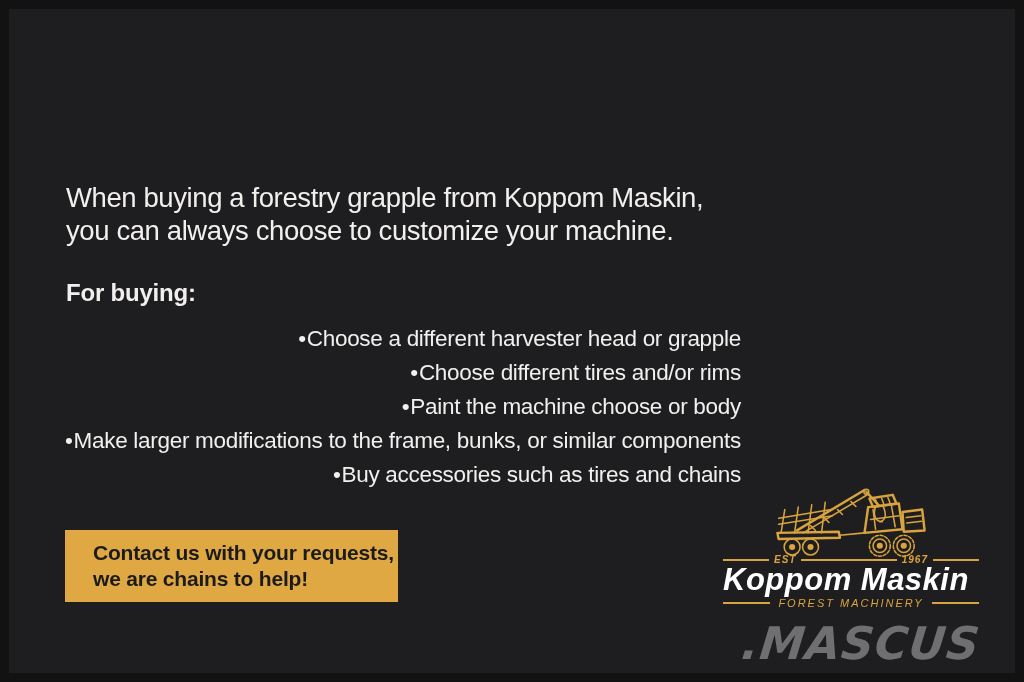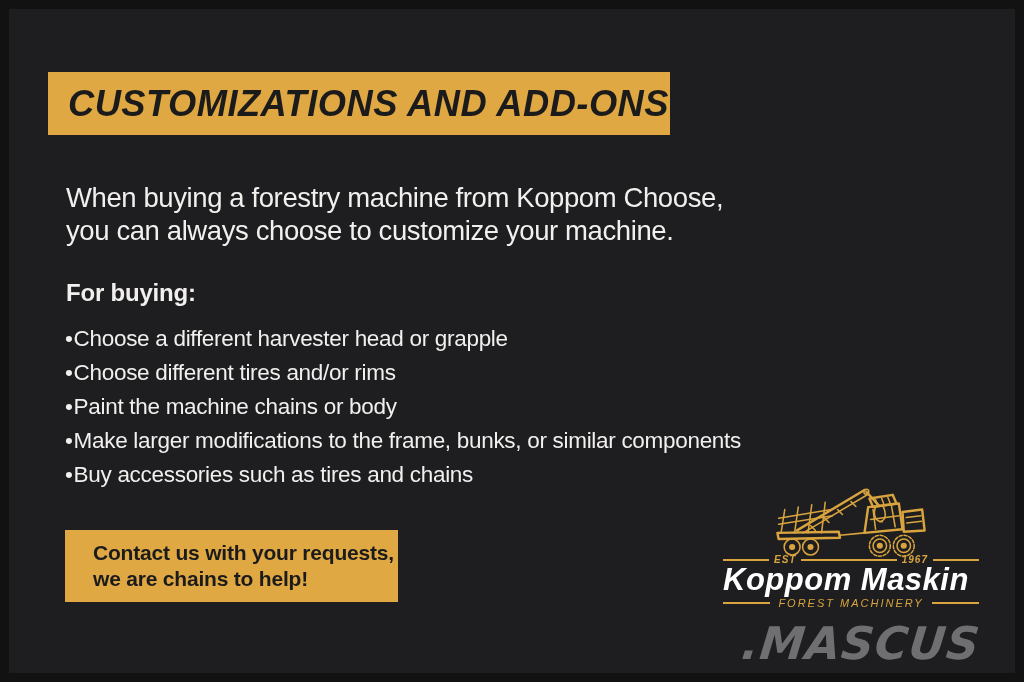--- a/index.html
+++ b/index.html
@@ -67,20 +67,21 @@
     font-weight: bold;
     letter-spacing: -0.2px;
   }
   .bullet-list {
     position: absolute;
     left: 65px; top: 322px;
     color: var(--light-text);
     font-size: 22.5px;
     line-height: 34px;
     letter-spacing: -0.3px;
+    text-align: right;
   }
   .bullet-item { white-space: nowrap; }
   .bullet-dot { margin-right: 1px; }
   
   .contact-box {
     position: absolute;
     left: 65px; top: 530px;
     width: 333px; height: 72px;
     background: var(--accent);
     display: flex;
@@ -168,35 +169,32 @@
     transform: skewX(-6deg);
     white-space: nowrap;
   }
 </style>
 </head>
 <body>
 
 <div class="canvas">
   <div class="edge-frame"></div>
 
-  <div class="banner">
-    <span class="banner-title">CUSTOMIZATIONS AND ADD-ONS</span>
-  </div>
 
   <div class="intro">
-    <div>When buying a forestry machine from Koppom Choose,</div>
+    <div>When buying a forestry grapple from Koppom Maskin,</div>
     <div>you can always choose to customize your machine.</div>
   </div>
 
   <div class="example-heading">For buying:</div>
 
   <div class="bullet-list">
     <div class="bullet-item"><span class="bullet-dot">•</span><span>Choose a different harvester head or grapple</span></div>
     <div class="bullet-item"><span class="bullet-dot">•</span><span>Choose different tires and/or rims</span></div>
-    <div class="bullet-item"><span class="bullet-dot">•</span><span>Paint the machine chains or body</span></div>
+    <div class="bullet-item"><span class="bullet-dot">•</span><span>Paint the machine choose or body</span></div>
     <div class="bullet-item"><span class="bullet-dot">•</span><span>Make larger modifications to the frame, bunks, or similar components</span></div>
     <div class="bullet-item"><span class="bullet-dot">•</span><span>Buy accessories such as tires and chains</span></div>
   </div>
 
   <div class="contact-box">
     <div class="contact-line">Contact us with your requests,</div>
     <div class="contact-line">we are chains to help!</div>
   </div>
 
   <div class="logo">

